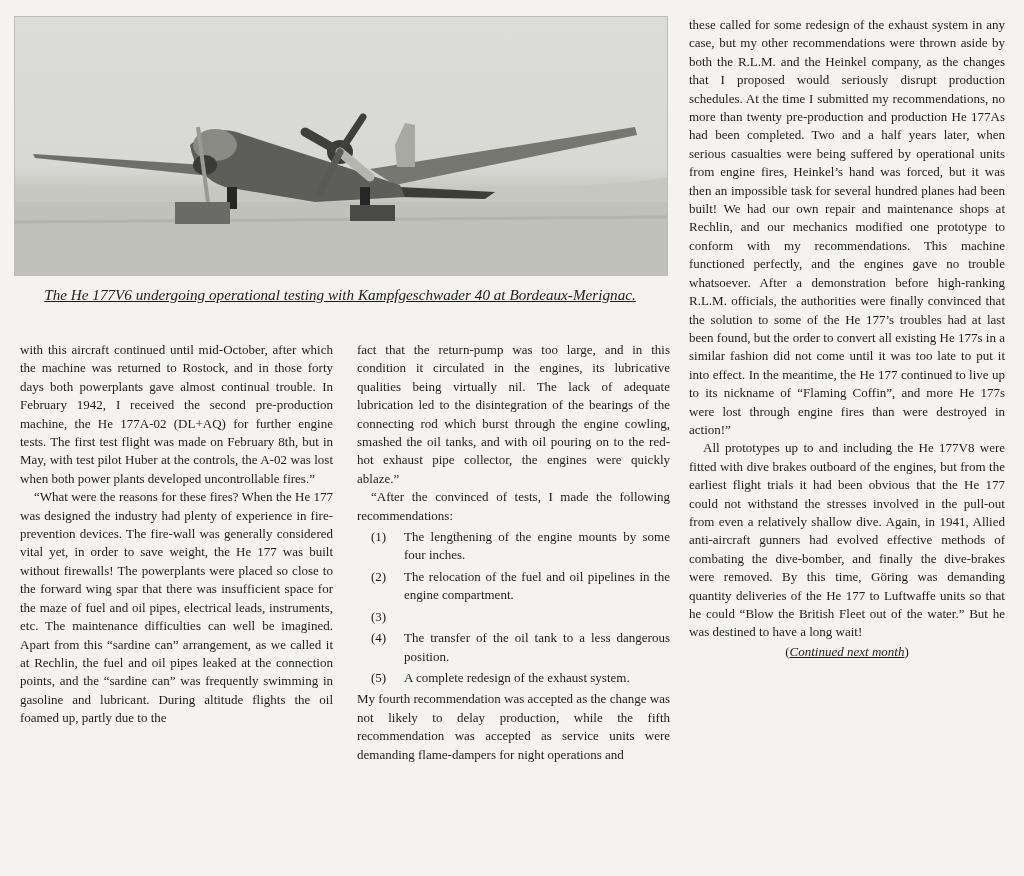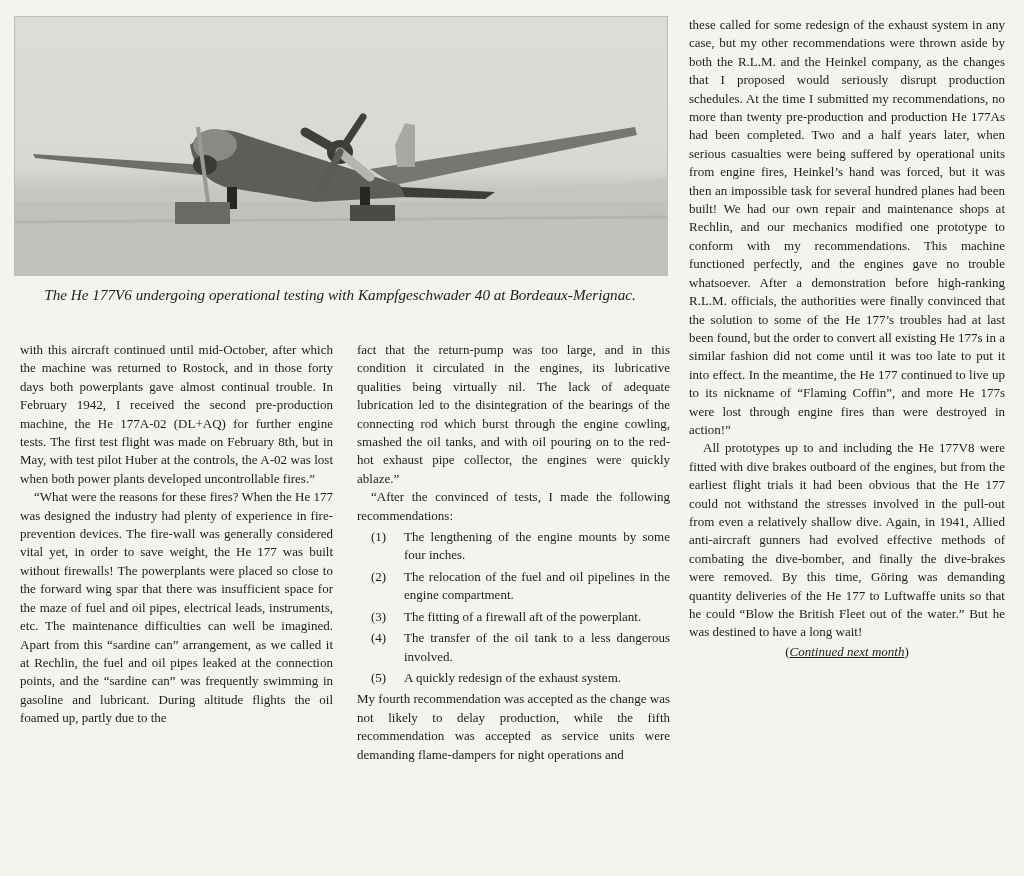--- a/index.html
+++ b/index.html
@@ -12,21 +12,21 @@
   }
   .photo {
     position: absolute; left: 14px; top: 16px; width: 652px; height: 258px;
     background: linear-gradient(#dcdcd8 0%, #d8d8d4 58%, #c9c9c4 66%, #c4c4bf 100%);
     border: 1px solid #bdbdb8;
     overflow: hidden;
   }
   .photo svg { position: absolute; left: 0; top: 0; }
   .caption {
     position: absolute; left: 14px; top: 285px; width: 652px;
-    text-align: center; font-style: italic; font-size: 15.2px; line-height: 19px;
+    text-align: center; font-style: italic; font-size: 15.2px; line-height: 19px; text-decoration: underline;
   }
   .col {
     position: absolute; font-size: 13px; line-height: 18.4px;
     text-align: justify; hyphens: manual;
   }
   .col p { margin: 0; }
   .col p.indent { text-indent: 14px; }
   #col1 { left: 20px; top: 341px; width: 313px; }
   #col2 { left: 357px; top: 341px; width: 313px; font-family: Liberation Serif, serif; }
   #col3 { left: 689px; top: 16px; width: 316px; }
@@ -91,29 +91,28 @@
     <div class="rec">
       <span class="num">(1)</span>
       <span class="txt">The lengthening of the engine mounts by some four inches.</span>
     </div>
     <div class="rec">
       <span class="num">(2)</span>
       <span class="txt">The relocation of the fuel and oil pipelines in the engine compartment.</span>
     </div>
     <div class="rec">
       <span class="num">(3)</span>
-      <span class="txt">The fitting of a firewall aft of the powerplant.</span>
     </div>
     <div class="rec">
       <span class="num">(4)</span>
-      <span class="txt">The transfer of the oil tank to a less dangerous involved.</span>
+      <span class="txt">The transfer of the oil tank to a less dangerous position.</span>
     </div>
     <div class="rec">
       <span class="num">(5)</span>
-      <span class="txt">A quickly redesign of the exhaust system.</span>
+      <span class="txt">A complete redesign of the exhaust system.</span>
     </div>
   </div>
   <p>My fourth recommendation was accepted as the change was not likely to delay production, while the fifth recommendation was accepted as service units were demanding flame-dampers for night operations and</p>
 </div>
 
 <div class="col" id="col3">
   <p>these called for some redesign of the exhaust system in any case, but my other recommendations were thrown aside by both the R.L.M. and the Heinkel company, as the changes that I proposed would seriously disrupt production schedules. At the time I submitted my recommendations, no more than twenty pre-production and production He 177As had been completed. Two and a half years later, when serious casualties were being suffered by operational units from engine fires, Heinkel’s hand was forced, but it was then an impossible task for several hundred planes had been built! We had our own repair and maintenance shops at Rechlin, and our mechanics modified one prototype to conform with my recommendations. This machine functioned perfectly, and the engines gave no trouble whatsoever. After a demonstration before high-ranking R.L.M. officials, the authorities were finally convinced that the solution to some of the He 177’s troubles had at last been found, but the order to convert all existing He 177s in a similar fashion did not come until it was too late to put it into effect. In the meantime, the He 177 continued to live up to its nickname of “Flaming Coffin”, and more He 177s were lost through engine fires than were destroyed in action!”</p>
   <p class="indent">All prototypes up to and including the He 177V8 were fitted with dive brakes outboard of the engines, but from the earliest flight trials it had been obvious that the He 177 could not withstand the stresses involved in the pull-out from even a relatively shallow dive. Again, in 1941, Allied anti-aircraft gunners had evolved effective methods of combating the dive-bomber, and finally the dive-brakes were removed. By this time, Göring was demanding quantity deliveries of the He 177 to Luftwaffe units so that he could “Blow the British Fleet out of the water.” But he was destined to have a long wait!</p>
   <div class="continued"><span>(</span><i>Continued next month</i><span>)</span></div>
 </div>

